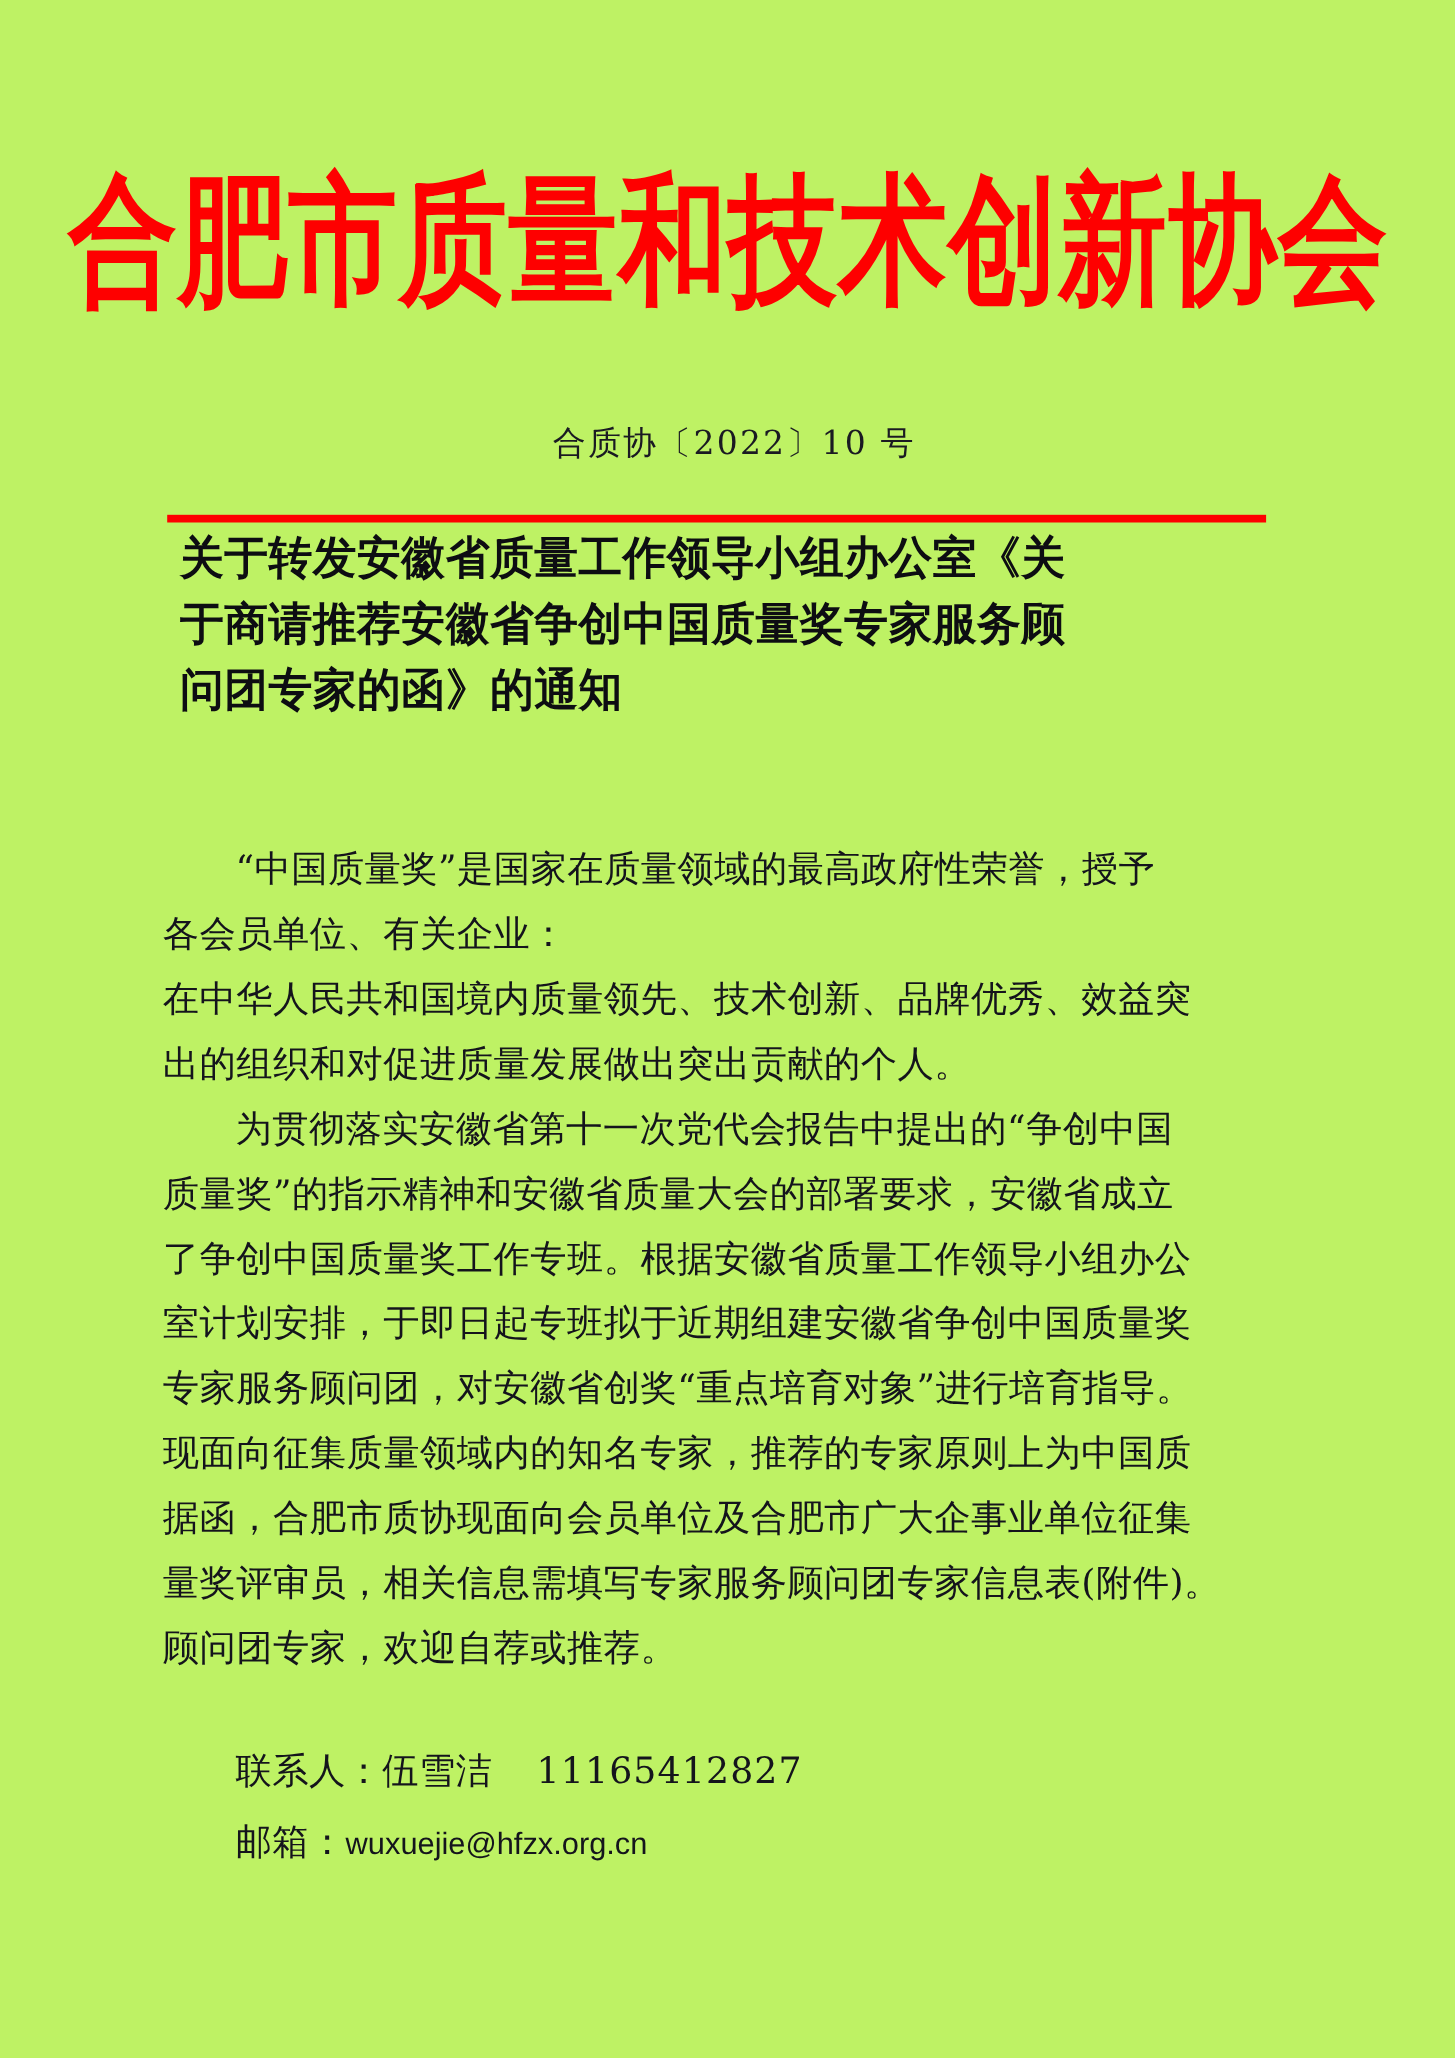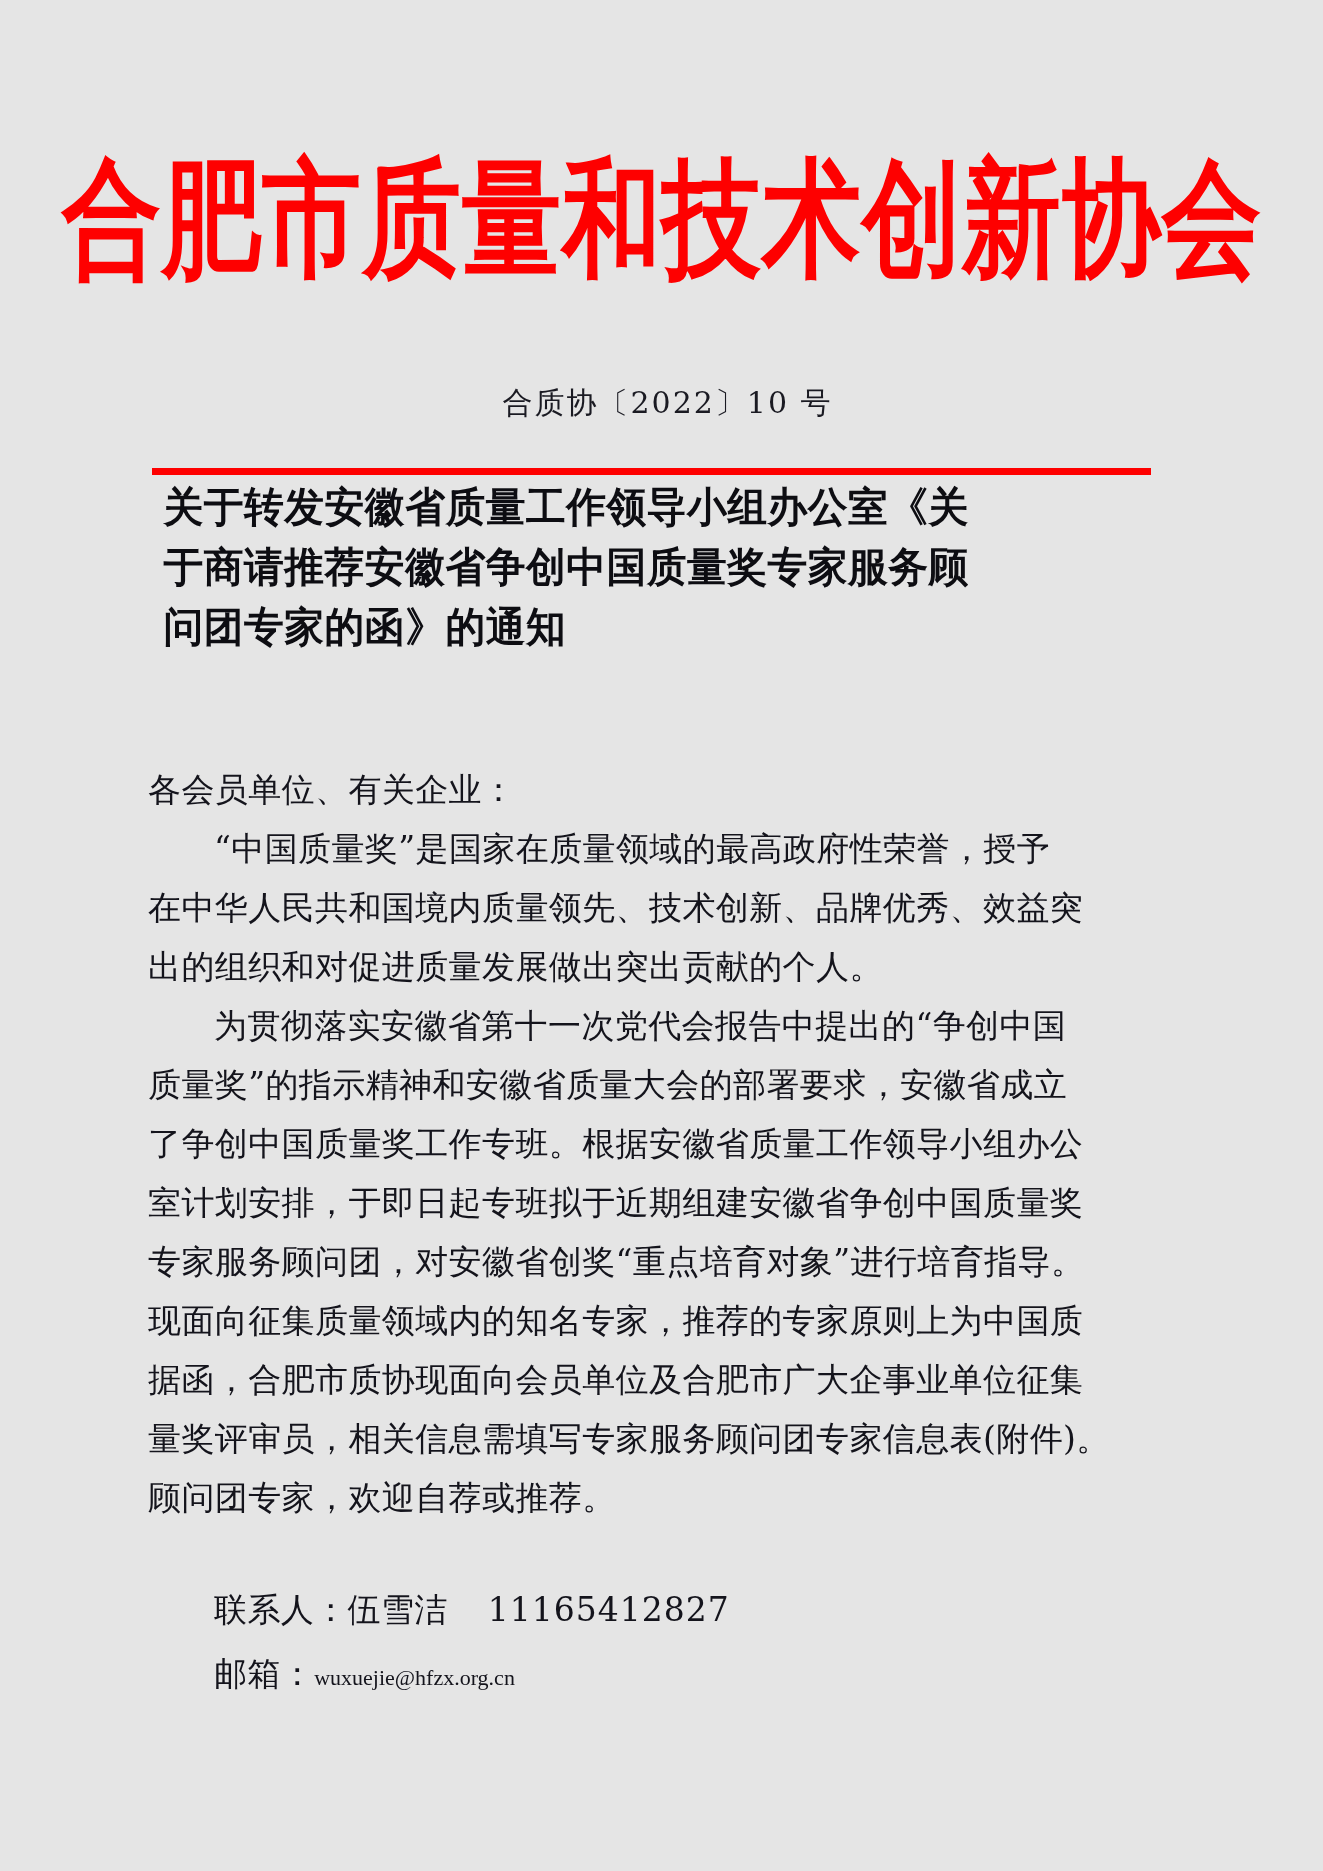--- a/index.html
+++ b/index.html
@@ -11,21 +11,21 @@
     width: 1323px;
     height: 1871px;
     position: relative;
     font-family: "DejaVu Serif", "Liberation Serif", serif;
     overflow: hidden;
   }
 
   .page {
     position: absolute;
     inset: 0;
-    background: #e5e5e5;
+    background: #bef264;
   }
 
   
   .letterhead {
     position: absolute;
     left: 0;
     right: 0;
     top: 150px;
     text-align: center;
   }
@@ -120,22 +120,22 @@
   .contact-block .cline {
     display: block;
     white-space: nowrap;
     text-indent: 66px;
   }
   .mono-num {
     font-family: "DejaVu Serif", "Liberation Serif", serif;
     letter-spacing: 1px;
   }
   .mono-mail {
-    font-family: Liberation Serif, serif;
-    font-size: 22px;
+    font-family: Liberation Sans, sans-serif;
+    font-size: 28px;
     letter-spacing: 0px;
   }
   .wide-space { display: inline-block; width: 40px; }
 </style>
 </head>
 <body>
 
 <div class="page">
 
   <div class="letterhead">
@@ -146,23 +146,23 @@
 
   <div class="red-rule"></div>
 
   <div class="doc-title">
     <span class="tline">关于转发安徽省质量工作领导小组办公室《关</span>
     <span class="tline">于商请推荐安徽省争创中国质量奖专家服务顾</span>
     <span class="tline">问团专家的函》的通知</span>
   </div>
 
   <div class="body-block">
+    <span class="bline indent">“中国质量奖”是国家在质量领域的最高政府性荣誉，授予</span>
+
     <span class="bline">各会员单位、有关企业：</span>
-
-    <span class="bline indent">“中国质量奖”是国家在质量领域的最高政府性荣誉，授予</span>
     <span class="bline">在中华人民共和国境内质量领先、技术创新、品牌优秀、效益突</span>
     <span class="bline">出的组织和对促进质量发展做出突出贡献的个人。</span>
 
     <span class="bline indent">为贯彻落实安徽省第十一次党代会报告中提出的“争创中国</span>
     <span class="bline">质量奖”的指示精神和安徽省质量大会的部署要求，安徽省成立</span>
     <span class="bline">了争创中国质量奖工作专班。根据安徽省质量工作领导小组办公</span>
     <span class="bline">室计划安排，于即日起专班拟于近期组建安徽省争创中国质量奖</span>
     <span class="bline">专家服务顾问团，对安徽省创奖“重点培育对象”进行培育指导。</span>
     <span class="bline">现面向征集质量领域内的知名专家，推荐的专家原则上为中国质</span>
     <span class="bline">据函，合肥市质协现面向会员单位及合肥市广大企事业单位征集</span>

